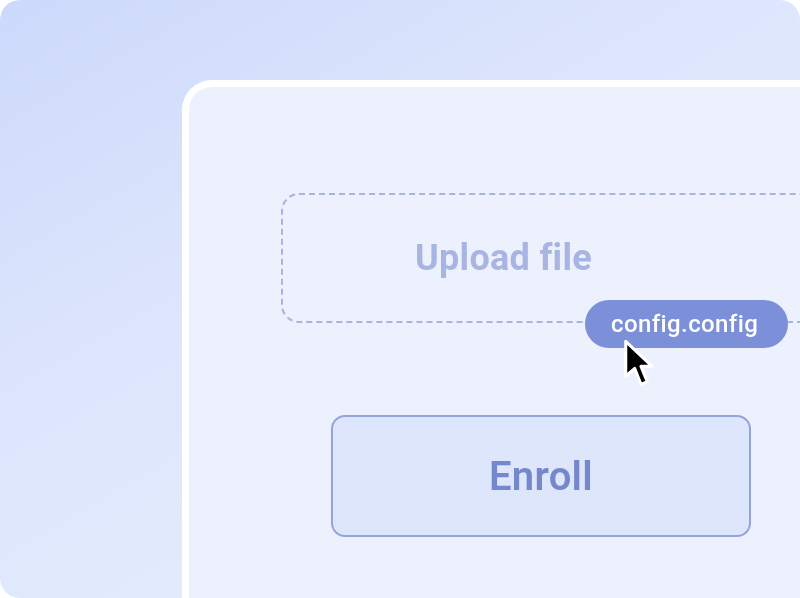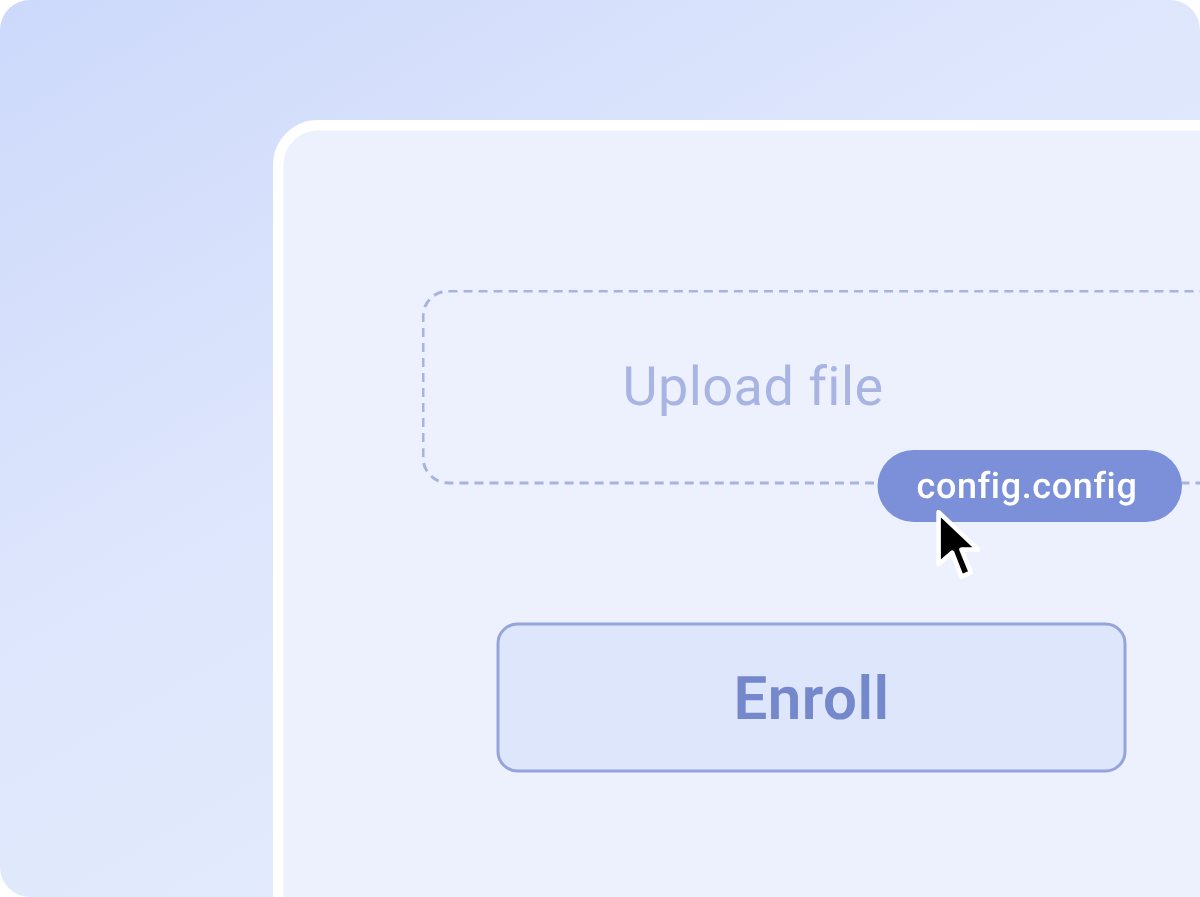--- a/index.html
+++ b/index.html
@@ -44,21 +44,21 @@
       display: flex;
       align-items: center;
       justify-content: flex-start;
       padding-left: 132px;
       cursor: pointer;
     }
 
     .upload-zone-label {
       color: #a8b4e2;
       font-size: 36px;
-      font-weight: 400;
+      font-weight: 700;
       letter-spacing: 0.3px;
     }
 
     .file-chip {
       position: absolute;
       top: 213px;
       left: 396px;
       height: 48px;
       background: #7c90da;
       border-radius: 24px;
@@ -79,21 +79,21 @@
       width: 34px;
       height: 50px;
       pointer-events: none;
     }
 
     .enroll-button {
       position: absolute;
       top: 328px;
       left: 142px;
       width: 420px;
-      height: 100px;
+      height: 122px;
       background: #dee6fb;
       border: 2px solid #95a4db;
       border-radius: 14px;
       display: flex;
       align-items: center;
       justify-content: center;
       cursor: pointer;
     }
 
     .enroll-label {

